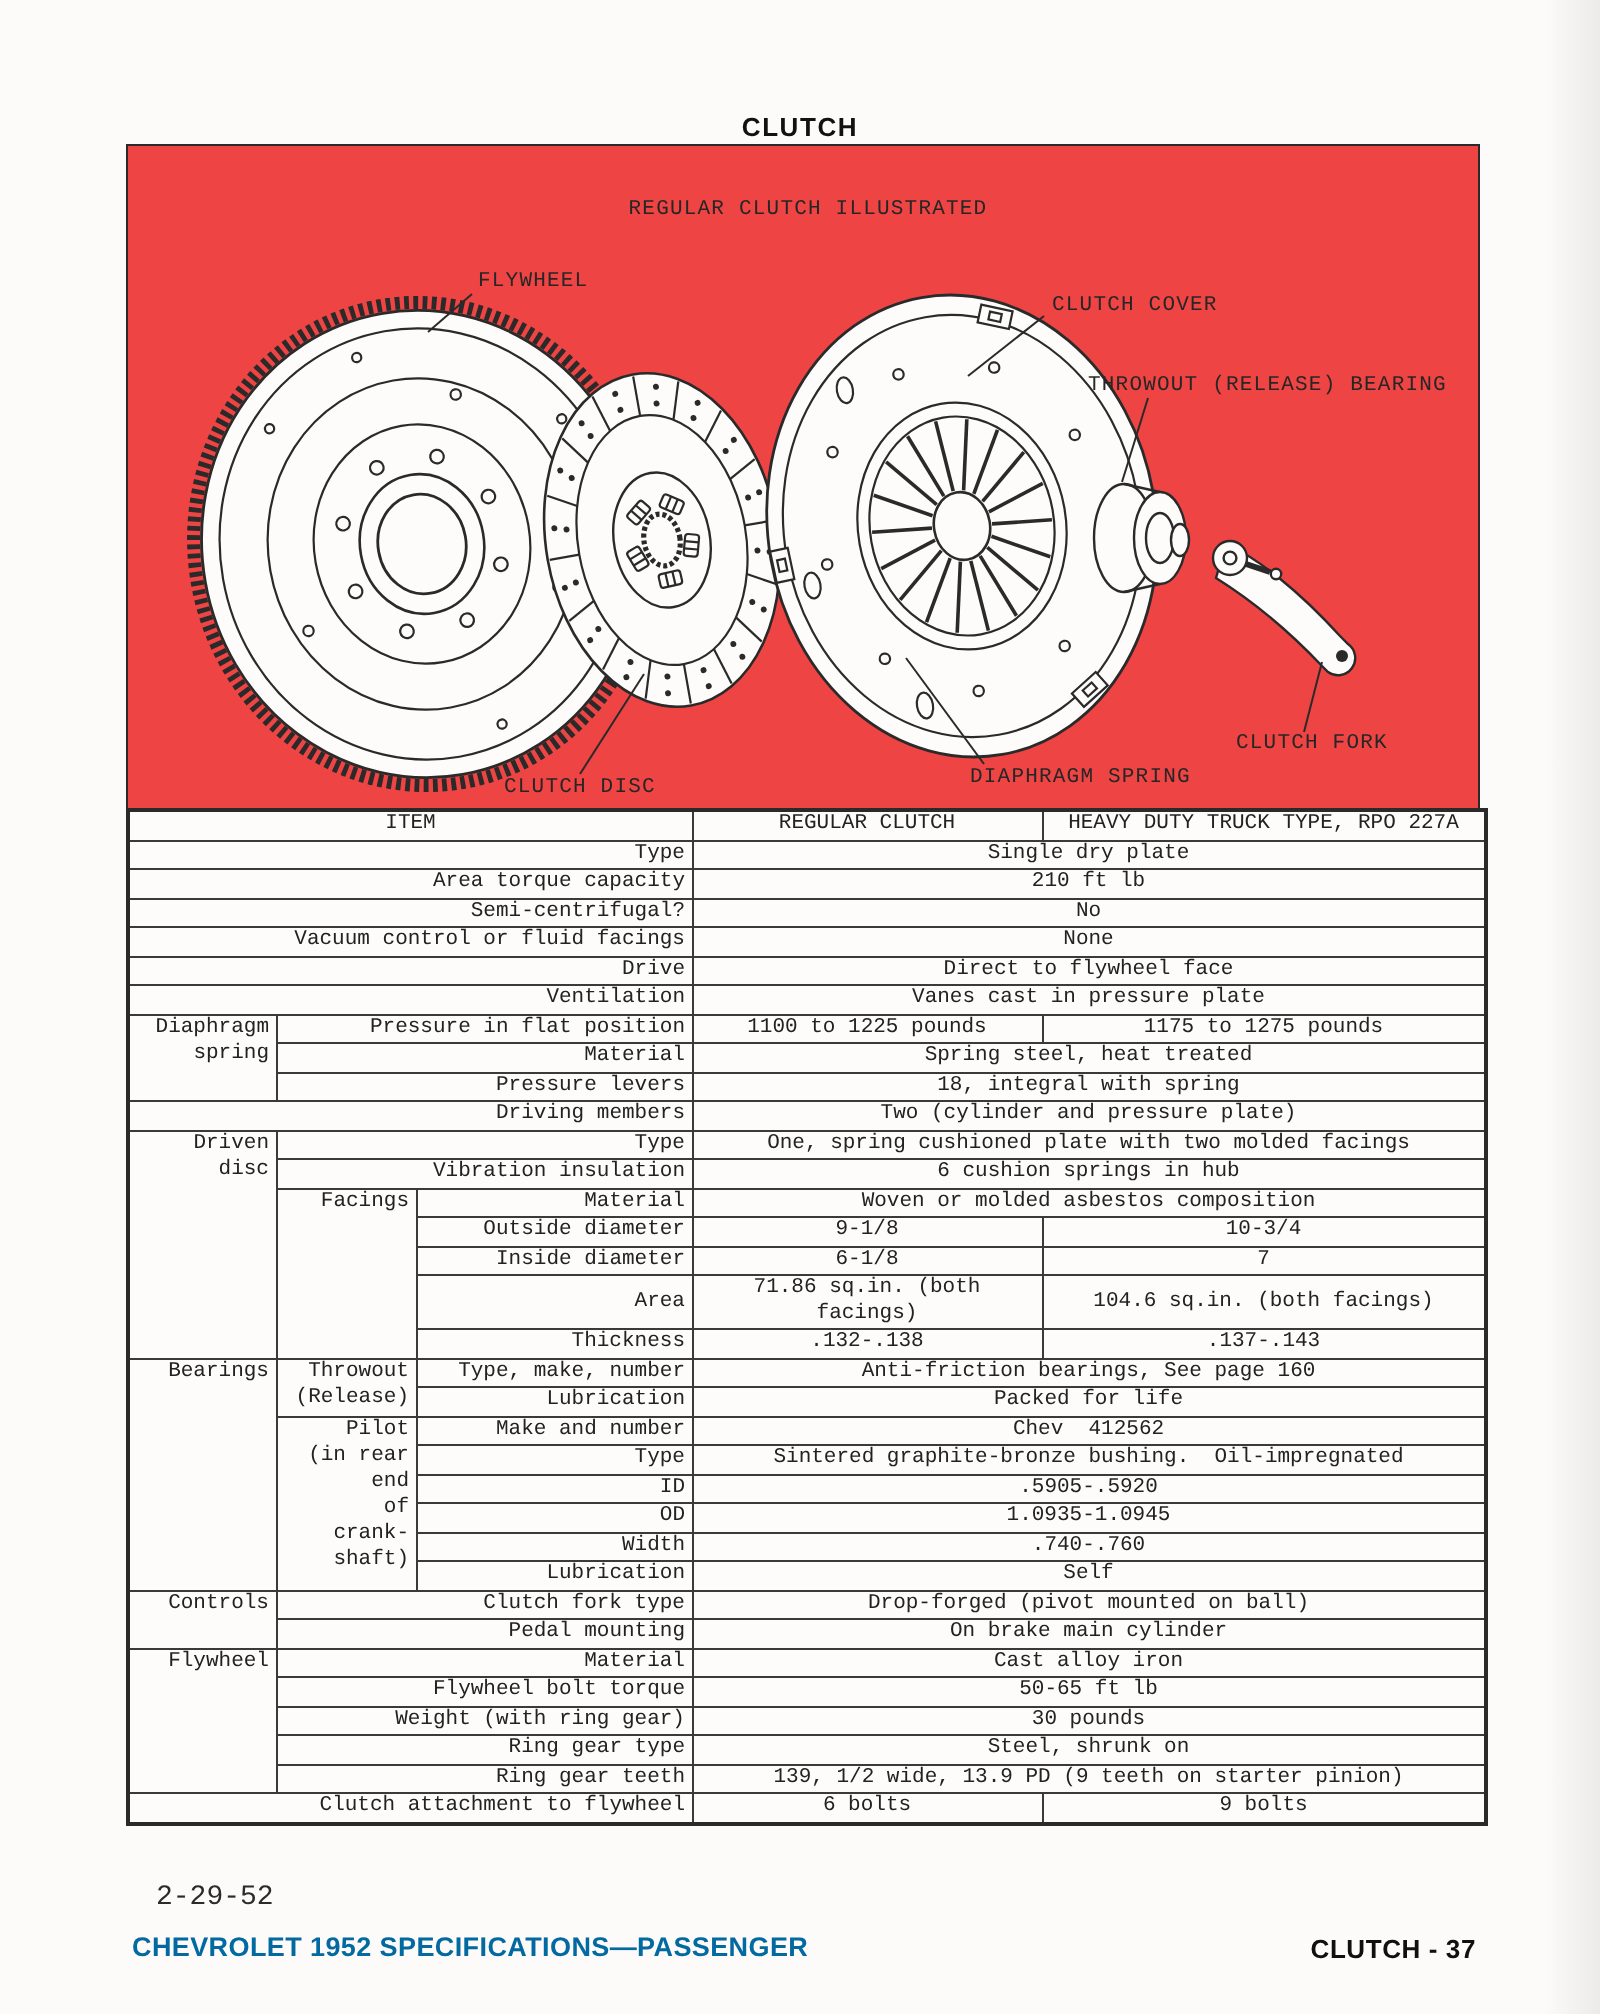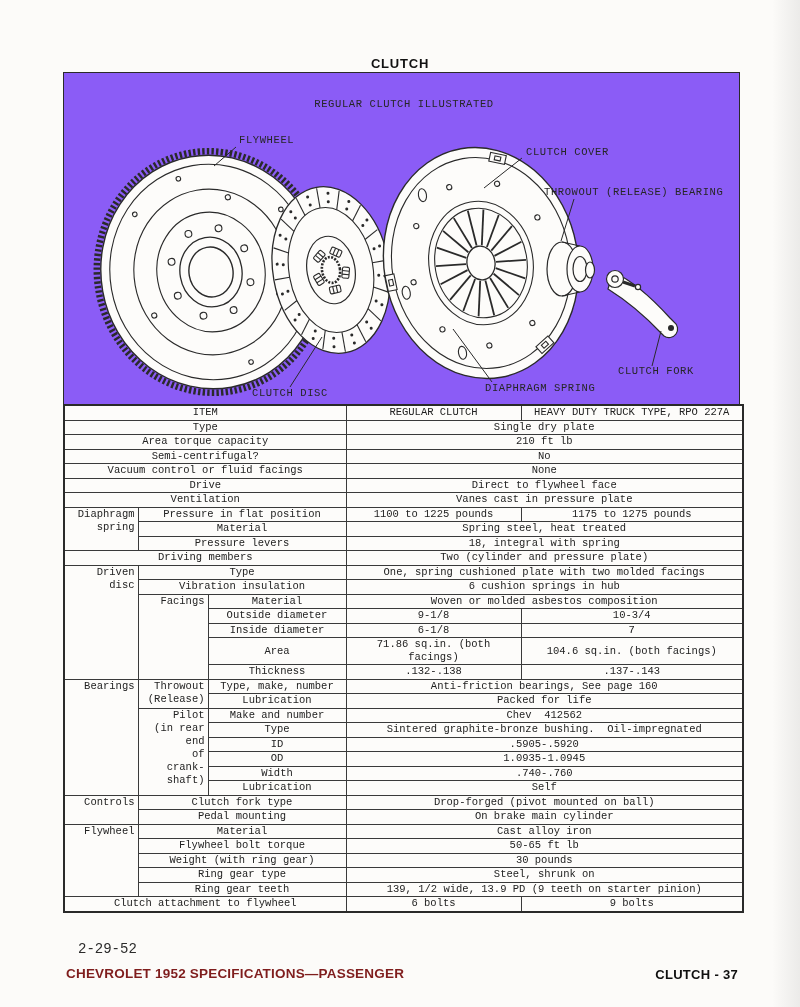--- a/index.html
+++ b/index.html
@@ -3,38 +3,38 @@
 <meta charset="utf-8">
 <style>
   html,body{margin:0;padding:0;}
   body{width:800px;height:1007px;background:#f4f3f0;font-family:"Liberation Sans",sans-serif;}
   .page{position:relative;width:800px;height:1007px;background:#fcfbf9;overflow:hidden;color:#1e1e1e;}
   .page::after{content:"";position:absolute;top:0;right:0;width:28px;height:100%;
     background:linear-gradient(to right, rgba(0,0,0,0), rgba(90,90,90,0.10));pointer-events:none;}
   .page-title{position:absolute;top:56px;left:0;width:800px;text-align:center;
     font-weight:bold;font-size:13px;letter-spacing:0.8px;color:#111;}
   .figure-box{position:absolute;left:63px;top:72px;width:675px;height:350px;
-    border:1.6px solid #2a2a2a;background:#8b5cf6;}
+    border:1.6px solid #2a2a2a;background:#ef4444;}
   .figure-box svg{display:block;}
   svg text{font-family:"Liberation Mono","DejaVu Sans Mono",monospace;font-size:10.5px;
     letter-spacing:0.6px;fill:#262626;}
   .spec-table{position:absolute;left:63px;top:404px;border-collapse:collapse;
     table-layout:fixed;width:679px;background:#fdfcfa;
     font-family:"Liberation Mono","DejaVu Sans Mono",monospace;font-size:10.5px;color:#222;}
   .spec-table td{border:1px solid #3a3a3a;padding:0 3px;height:13.5px;line-height:13px;
     white-space:pre-wrap;overflow:hidden;vertical-align:middle;}
   .spec-table{border:2px solid #2a2a2a;}
   td.hdr{text-align:center;}
   td.val{text-align:center;}
-  td.item{text-align:center;}
+  td.item{text-align:right;}
   td.group,td.sub{text-align:right;vertical-align:top;}
   .footer-date{position:absolute;left:78px;top:941px;
     font-family:"Liberation Mono","DejaVu Sans Mono",monospace;font-size:14px;color:#2b2b2b;}
   .footer-title{position:absolute;left:66px;top:966px;font-weight:bold;font-size:13.5px;
-    letter-spacing:0.2px;color:#7f1d1d;}
+    letter-spacing:0.2px;color:#0369a1;}
   .footer-page{position:absolute;right:62px;top:967px;font-weight:bold;font-size:13px;
     letter-spacing:0.3px;color:#101010;}
 </style>
 </head>
 <body>
 
 <div class="page">
 
   <div class="page-title">CLUTCH</div>
 

